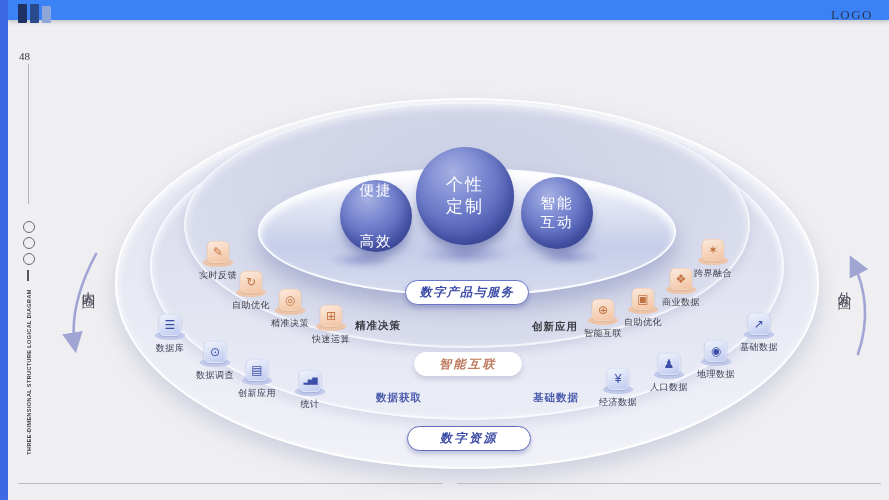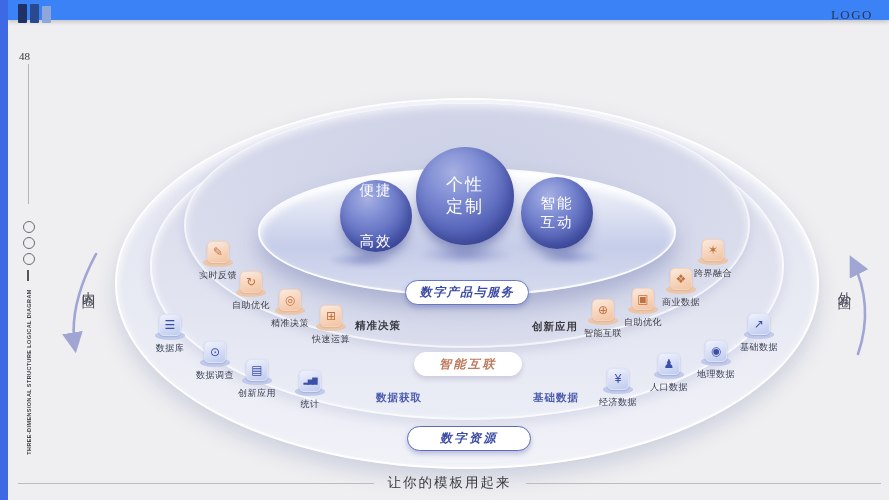--- a/index.html
+++ b/index.html
@@ -290,15 +290,14 @@
       <span>¥</span>
     </div>
   <div class="base"></div>
   <div class="lbl">经济数据</div>
 </div>
 <div class="ring-text rt-blue t3">数据获取</div>
 <div class="ring-text rt-blue t4">基础数据</div>
 
 <div class="footer">
   <div class="rule"></div>
-  <div class="tagline serif">让你的模板用起来</div>
   <div class="rule"></div>
 </div>
 
 </body></html>

